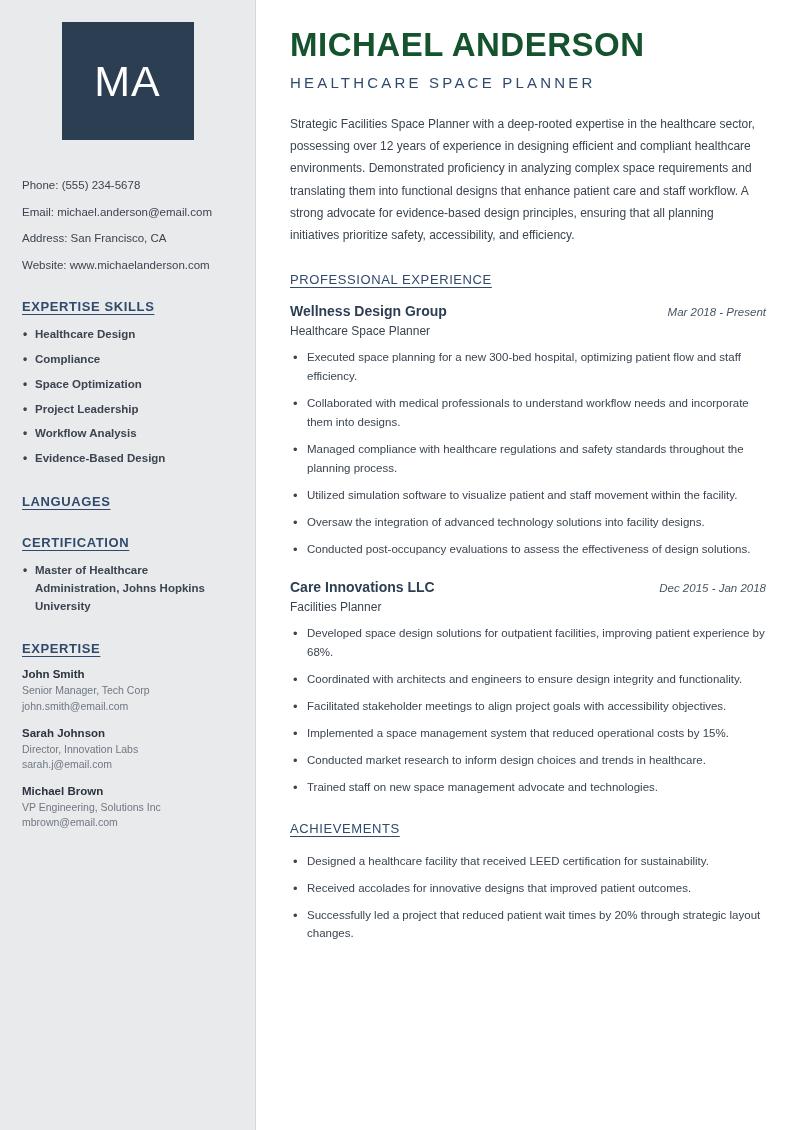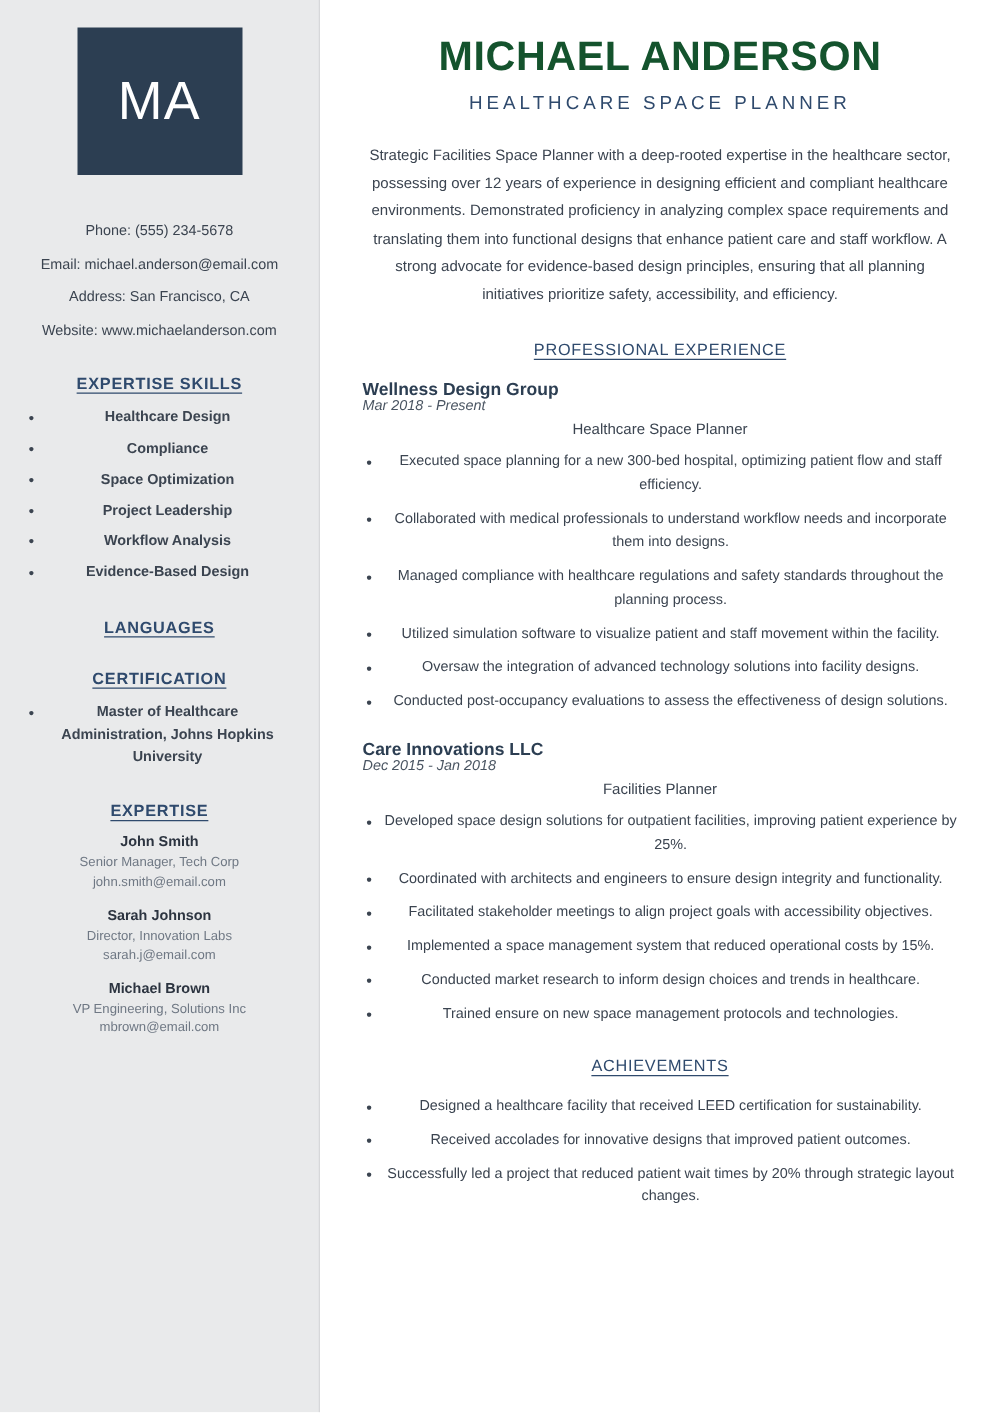--- a/index.html
+++ b/index.html
@@ -9,21 +9,20 @@
     background: #ffffff;
     font-family: "Liberation Sans", sans-serif;
   }
   .page {
     position: relative;
     width: 800px;
     height: 1130px;
     display: flex;
     background: #ffffff;
     overflow: hidden;
-    text-align: center;
   }
 
   
   .sidebar {
     width: 256px;
     min-width: 256px;
     background: #e9eaeb;
     padding: 22px 22px 22px 22px;
     border-right: 1px solid #d7d8da;
   }
@@ -122,21 +121,20 @@
     letter-spacing: 0.6px;
     text-decoration: underline;
     text-underline-offset: 3px;
     margin-bottom: 16px;
   }
   .job { margin-bottom: 20px; }
   .job-head {
     display: flex;
     justify-content: space-between;
     align-items: baseline;
-    flex-direction: column;
   }
   .job-company {
     font-size: 14px;
     font-weight: bold;
     color: #2c3e52;
   }
   .job-dates {
     font-size: 11.5px;
     font-style: italic;
     color: #4a5562;
@@ -257,26 +255,26 @@
         </ul>
       </div>
 
       <div class="job">
         <div class="job-head">
           <div class="job-company">Care Innovations LLC</div>
           <div class="job-dates">Dec 2015 - Jan 2018</div>
         </div>
         <div class="job-title">Facilities Planner</div>
         <ul class="bullets">
-          <li>Developed space design solutions for outpatient facilities, improving patient experience by 25%.</li>
+          <li>Developed space design solutions for outpatient facilities, improving patient experience by 68%.</li>
           <li>Coordinated with architects and engineers to ensure design integrity and functionality.</li>
           <li>Facilitated stakeholder meetings to align project goals with accessibility objectives.</li>
           <li>Implemented a space management system that reduced operational costs by 15%.</li>
           <li>Conducted market research to inform design choices and trends in healthcare.</li>
-          <li>Trained ensure on new space management protocols and technologies.</li>
+          <li>Trained staff on new space management advocate and technologies.</li>
         </ul>
       </div>
     </section>
 
     <section class="ach-section">
       <h2 class="sec-title">ACHIEVEMENTS</h2>
       <ul class="bullets">
         <li>Designed a healthcare facility that received LEED certification for sustainability.</li>
         <li>Received accolades for innovative designs that improved patient outcomes.</li>
         <li>Successfully led a project that reduced patient wait times by 20% through strategic layout changes.</li>

